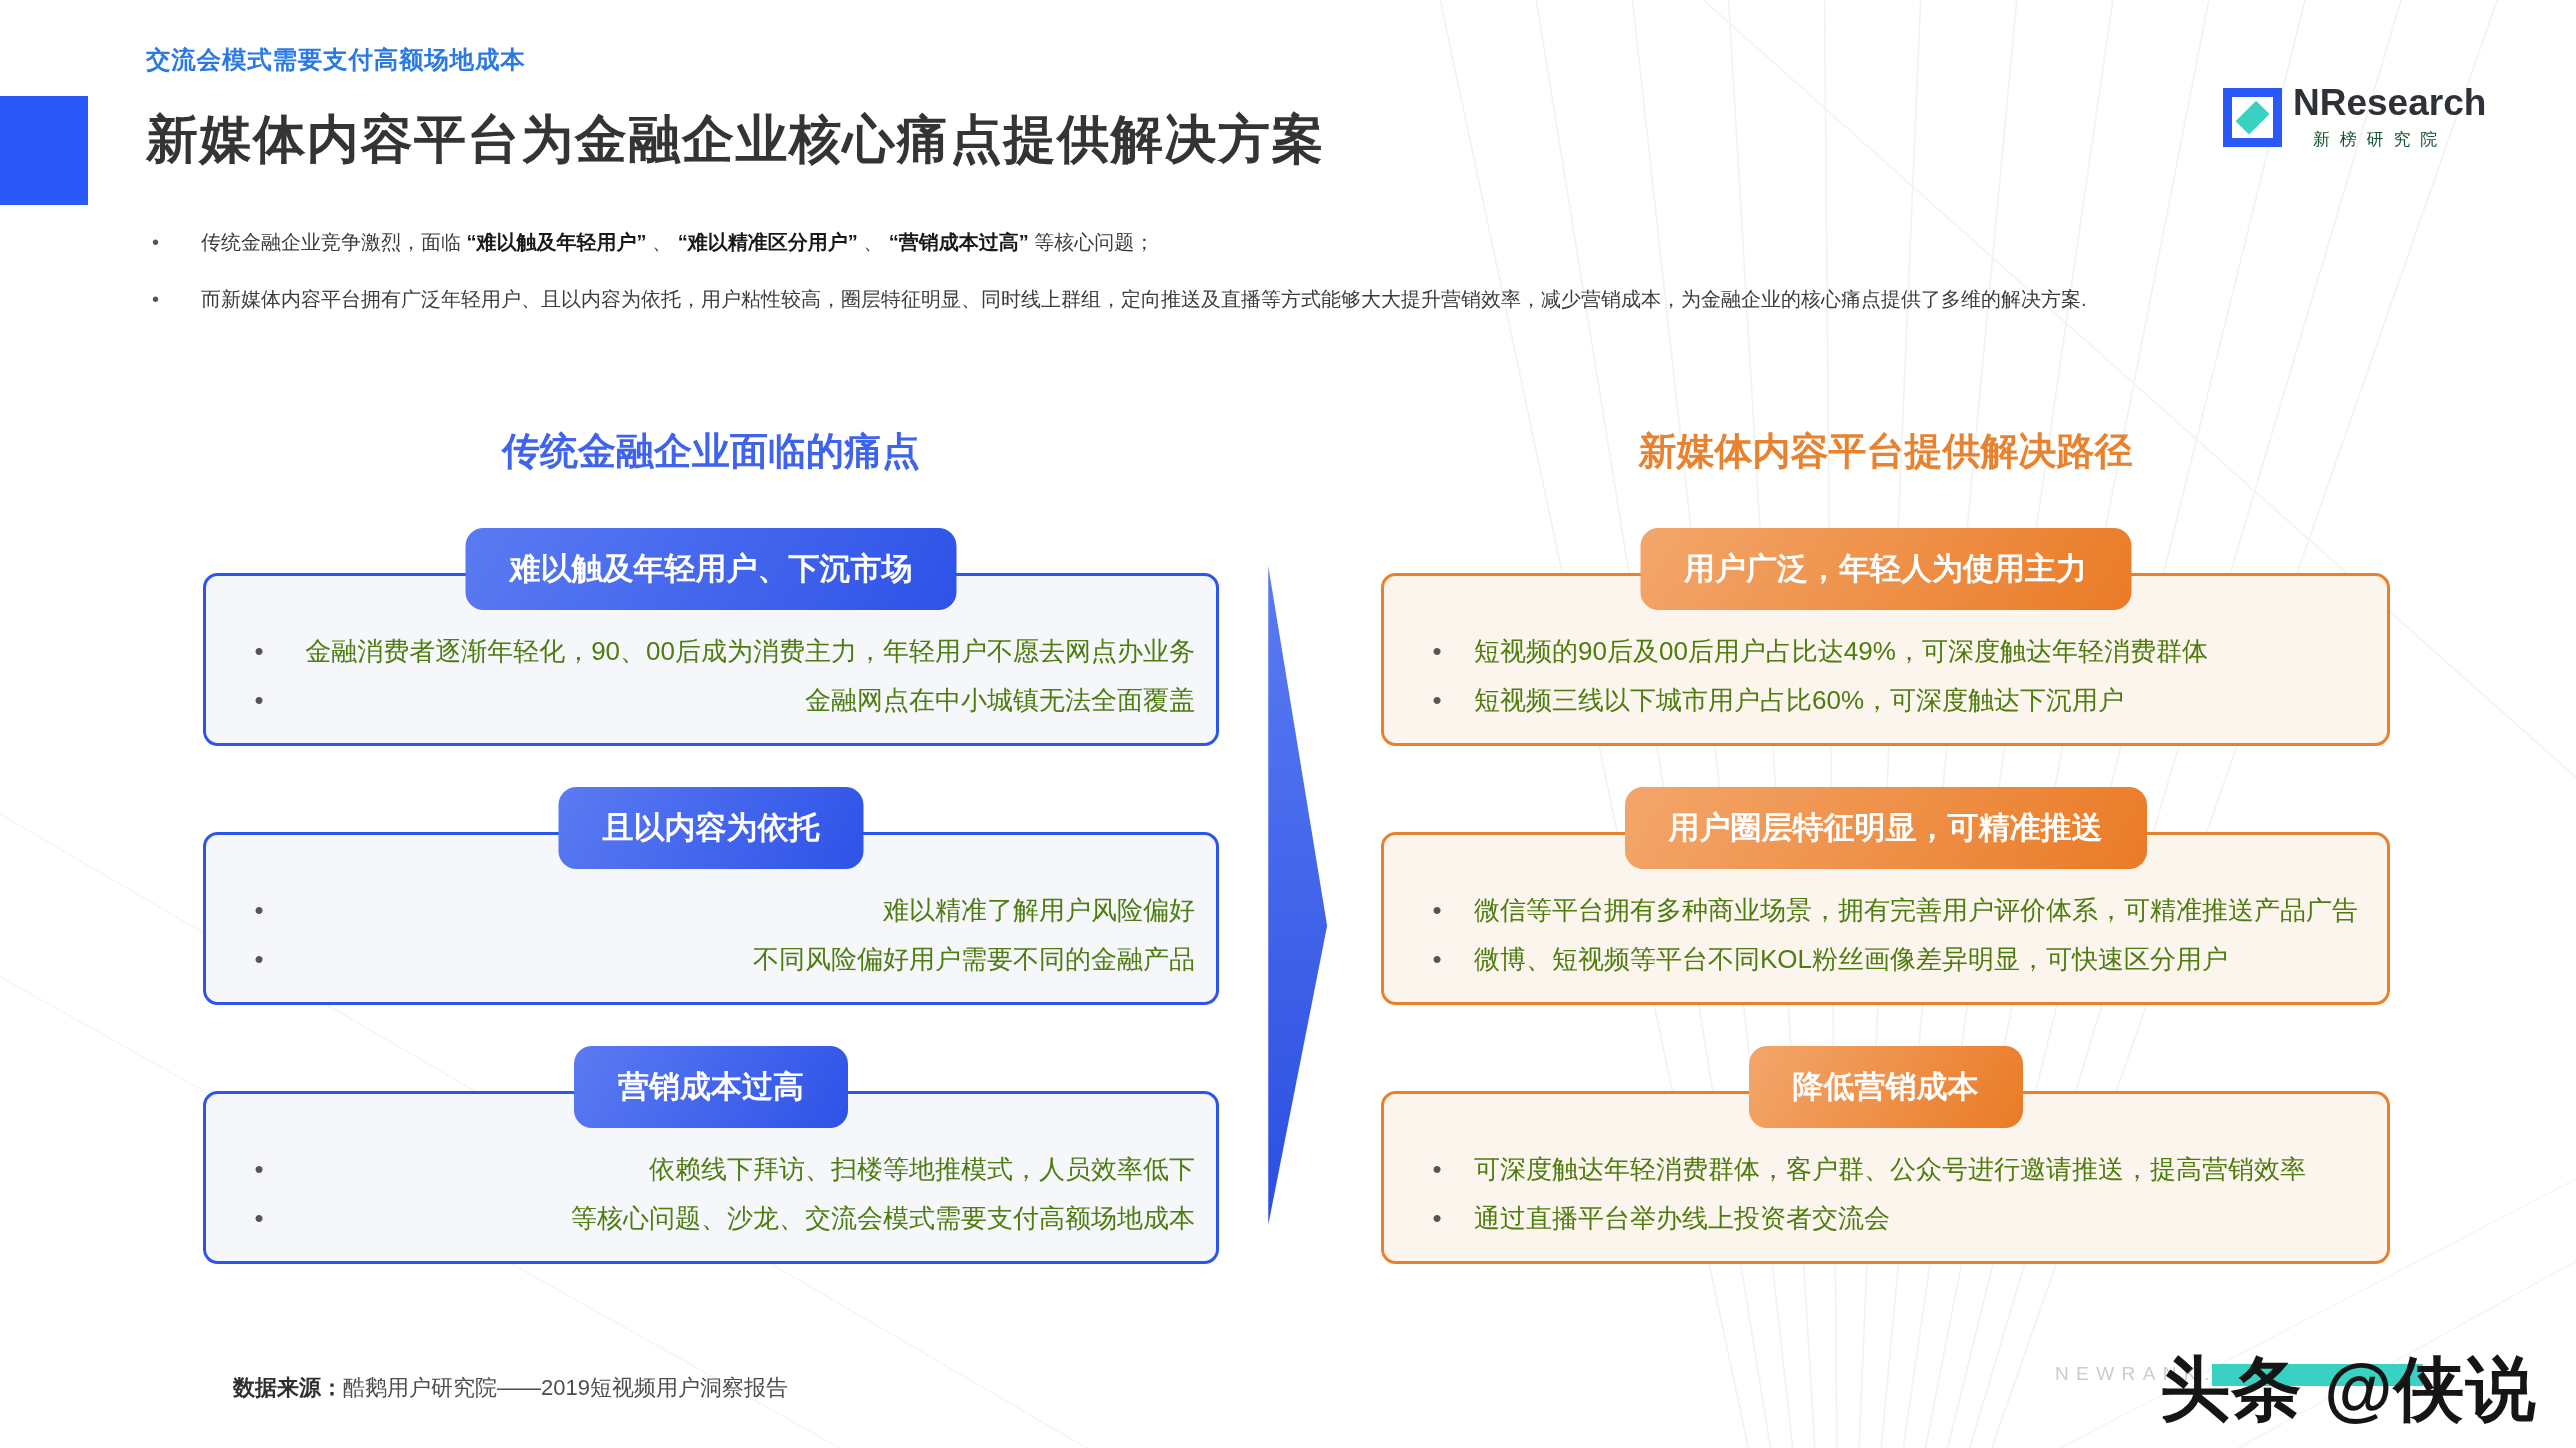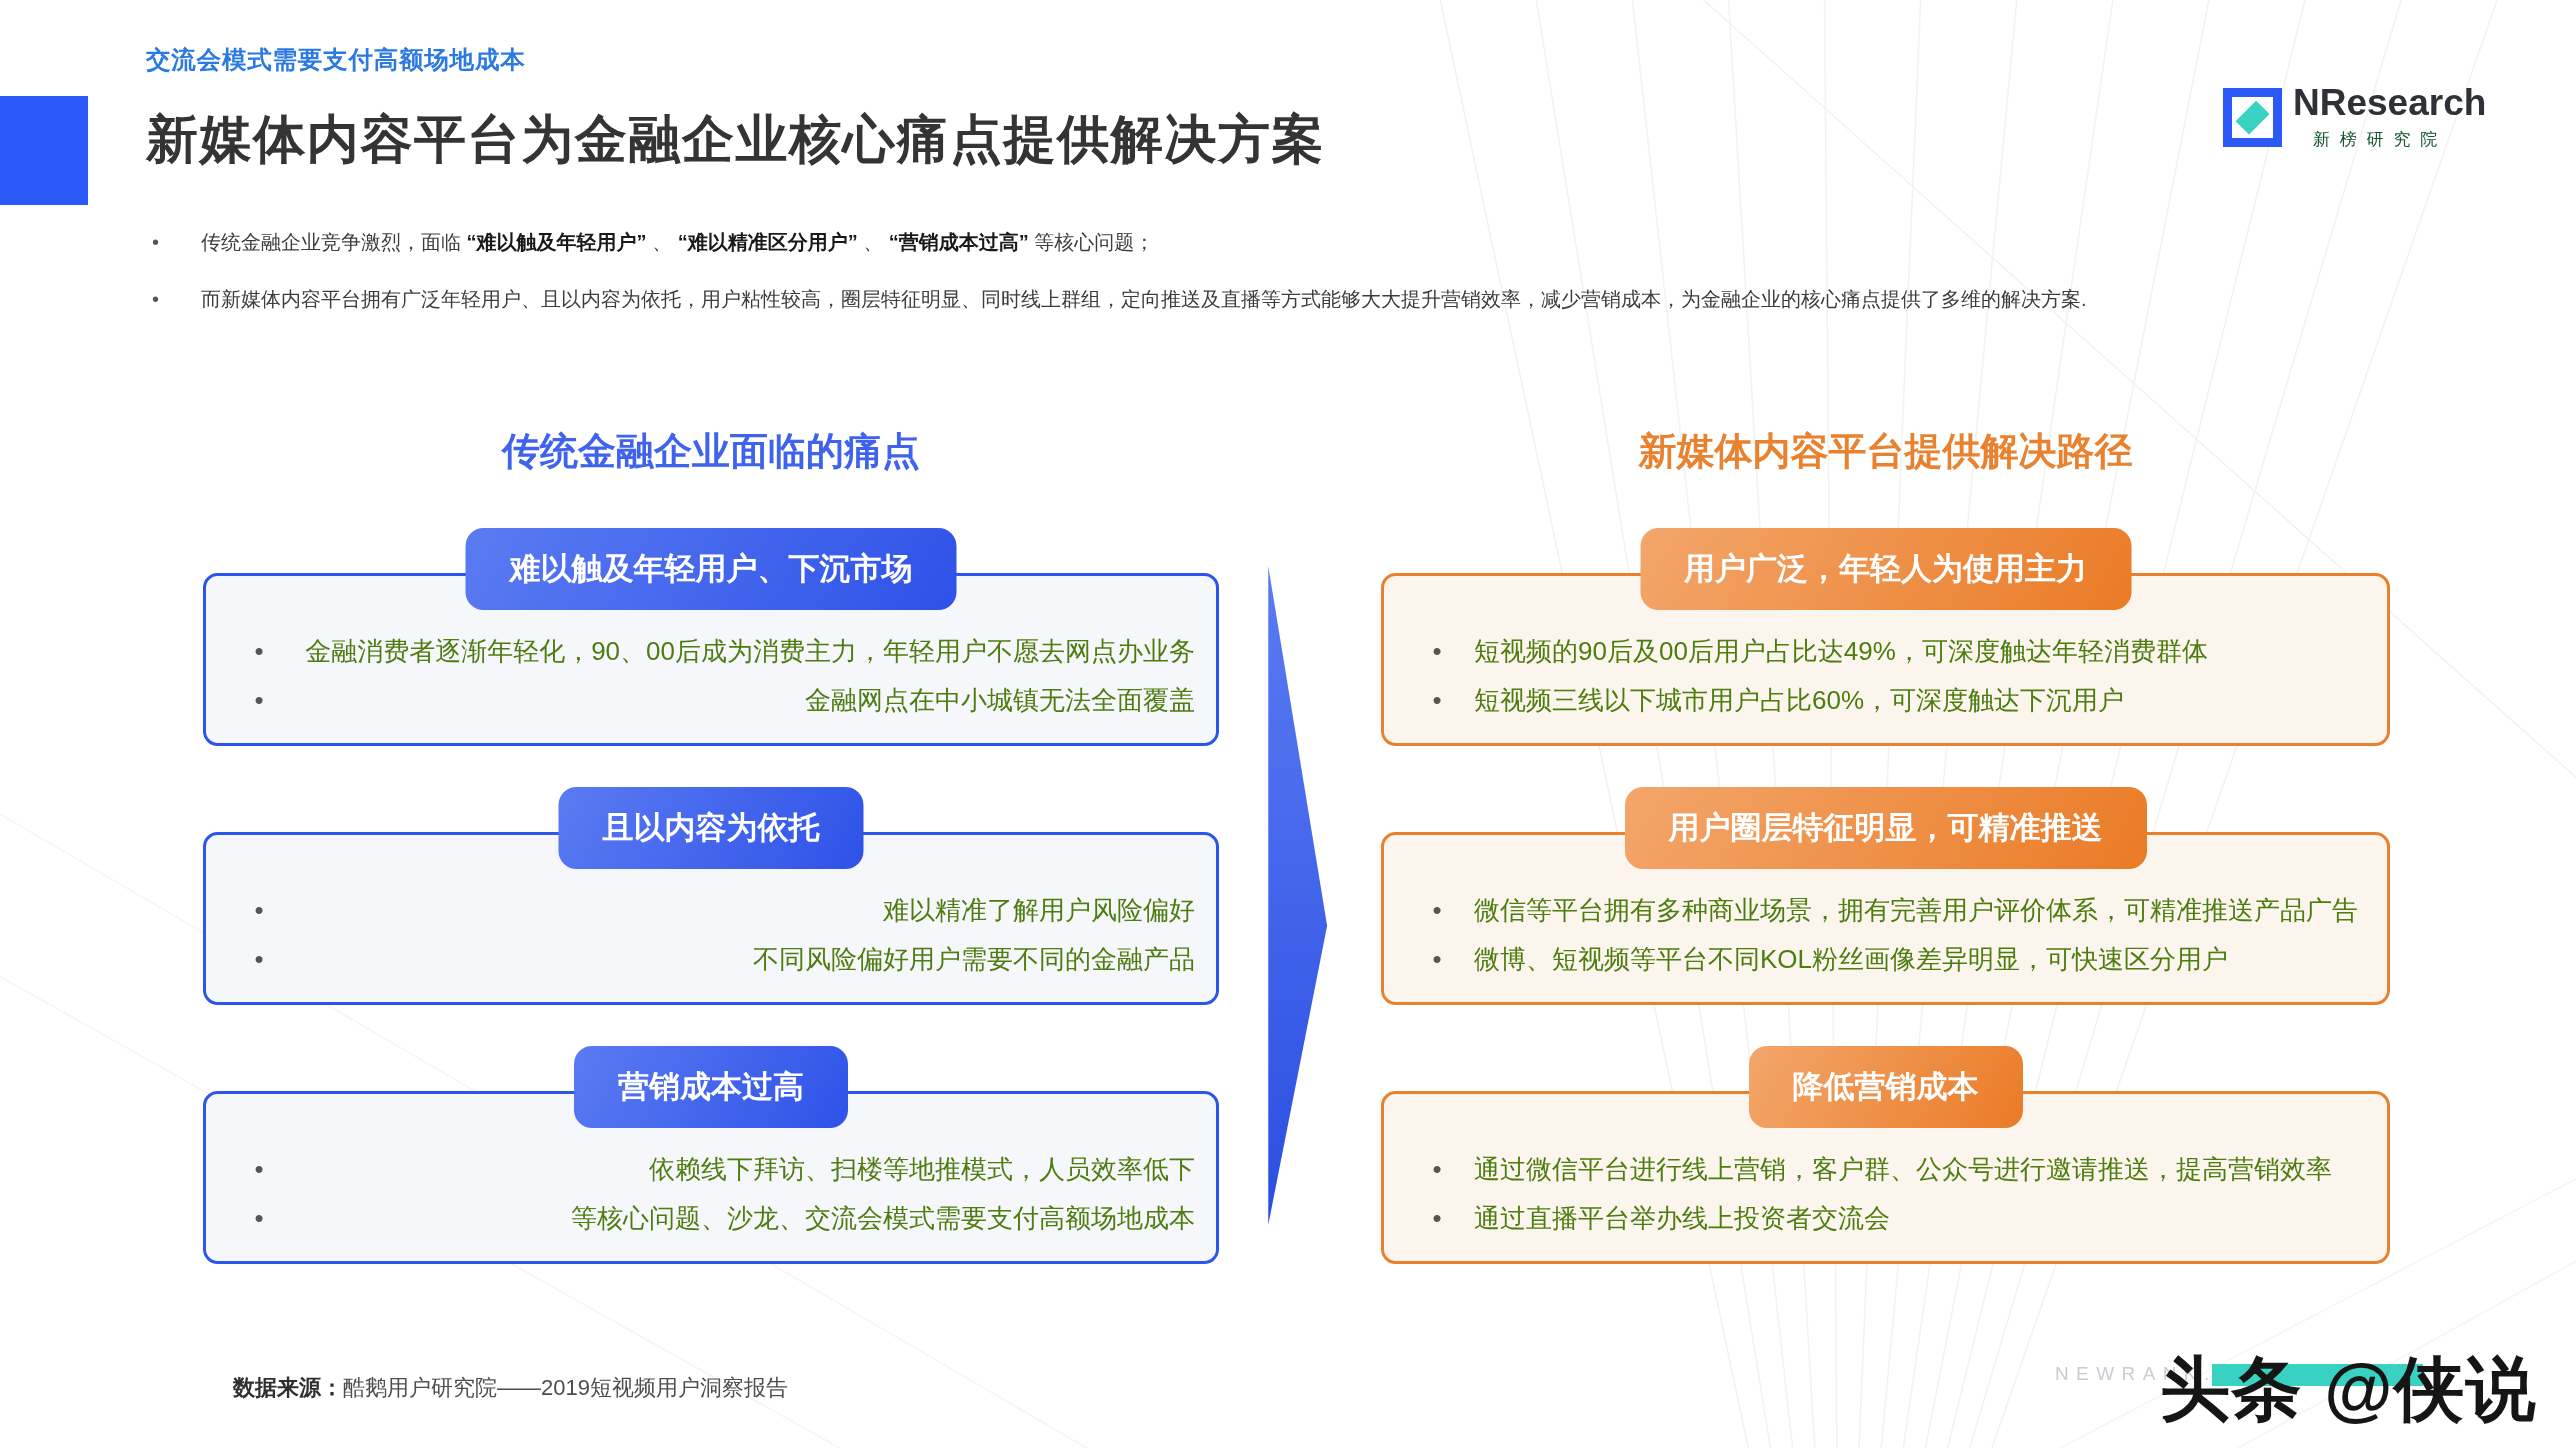--- a/index.html
+++ b/index.html
@@ -190,21 +190,21 @@
           <ul>
             <li>微信等平台拥有多种商业场景，拥有完善用户评价体系，可精准推送产品广告</li>
             <li>微博、短视频等平台不同KOL粉丝画像差异明显，可快速区分用户</li>
           </ul>
         </div>
       </div>
       <div class="box-wrap theme-orange">
         <div class="pill">降低营销成本</div>
         <div class="panel">
           <ul>
-            <li>通过微信平台进行线上营销，客户群、公众号进行邀请推送，提高营销效率</li>
+            <li>可深度触达年轻消费群体，客户群、公众号进行邀请推送，提高营销效率</li>
             <li>通过直播平台举办线上投资者交流会</li>
           </ul>
         </div>
       </div>
     </div>
 
   <div class="source">
     <b>数据来源：</b><span>酷鹅用户研究院——2019短视频用户洞察报告</span>
   </div>
 

